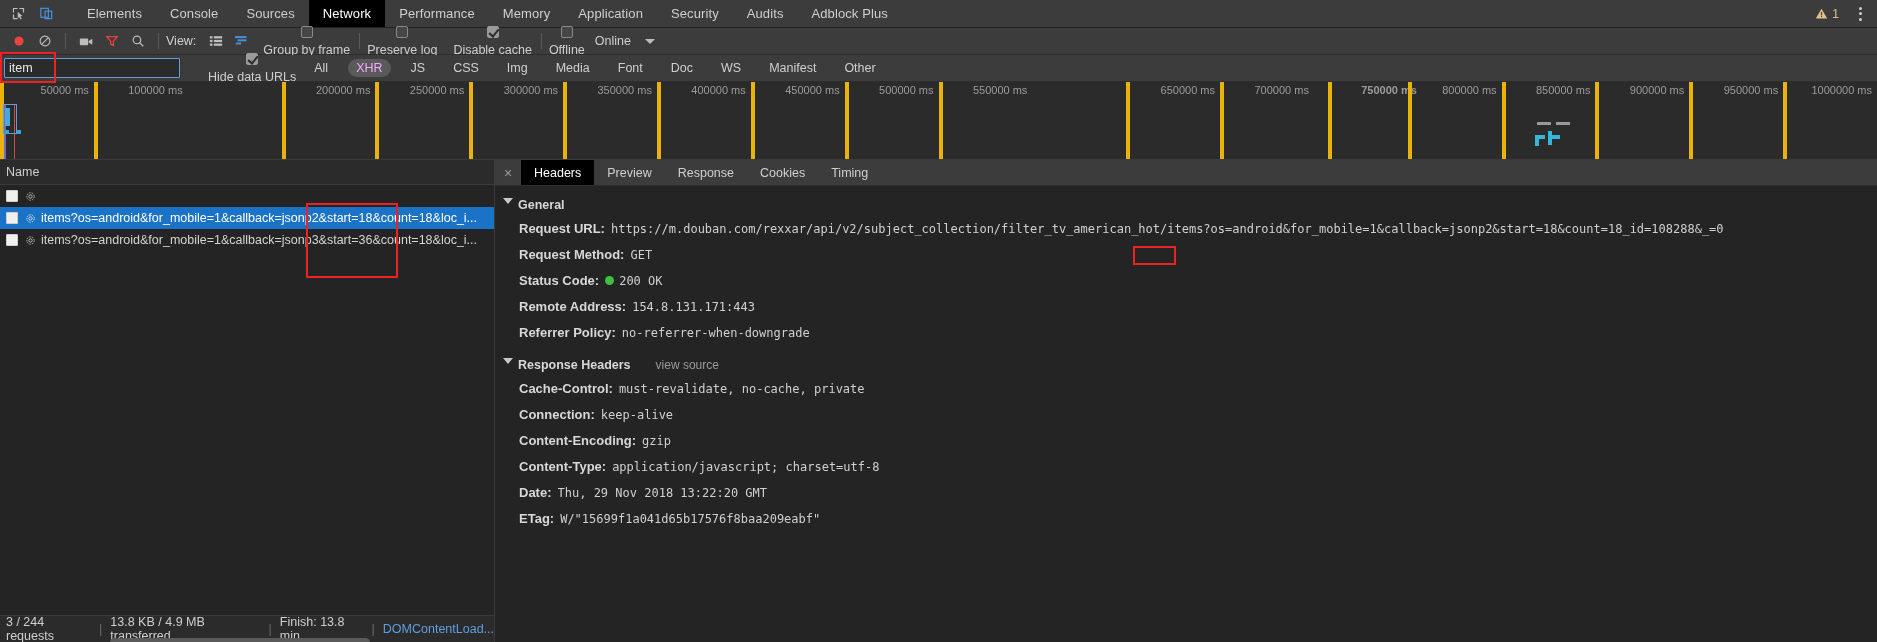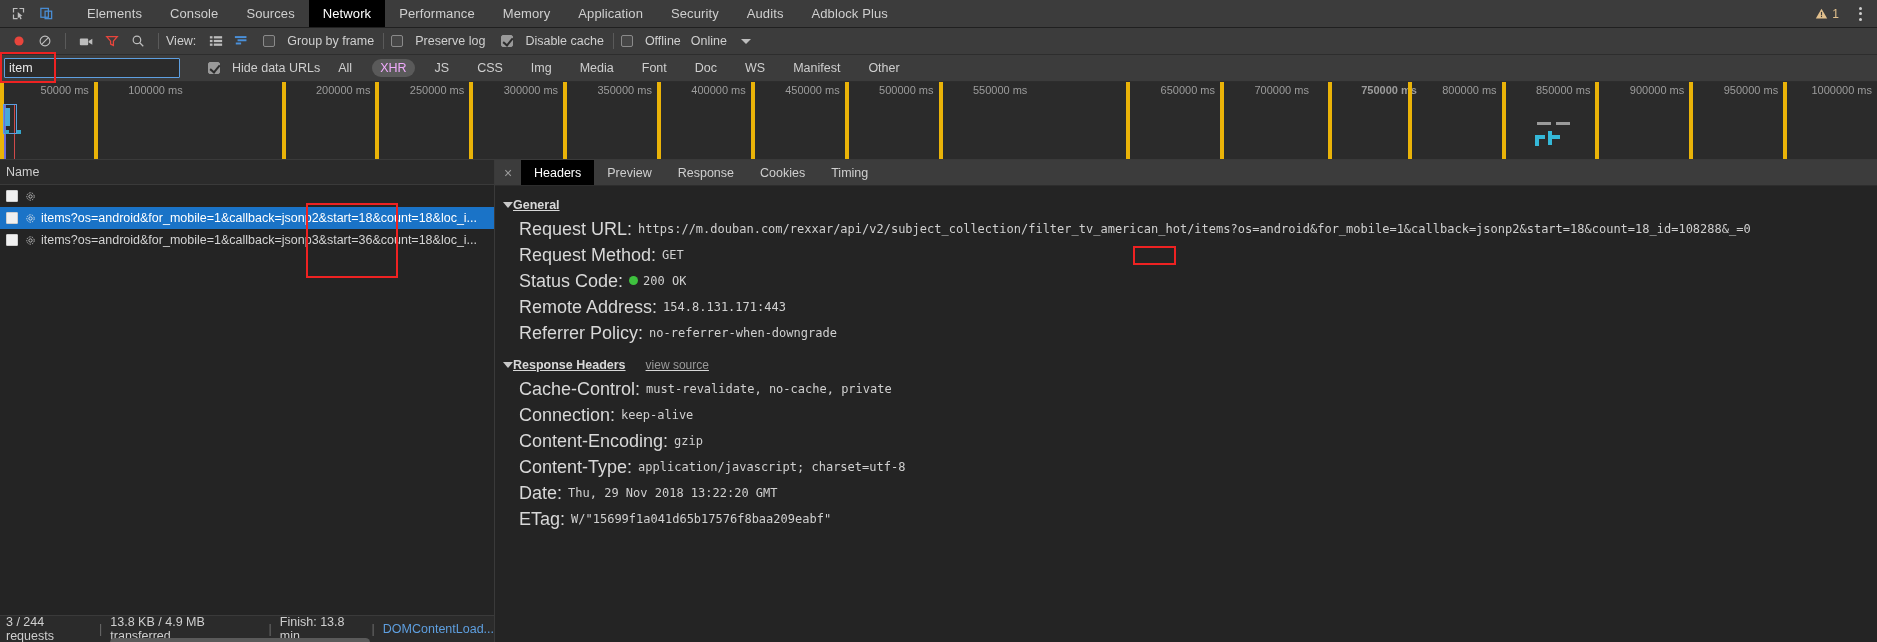--- a/index.html
+++ b/index.html
@@ -50,21 +50,21 @@
     background: #3c3c3c;
     display: flex; align-items: center;
     padding: 0 6px;
     border-bottom: 1px solid #2d2d2d;
     font-size: 12.5px;
     color: #cfcfcf;
   }
   .tool-btn { width:26px; height:24px; display:flex; align-items:center; justify-content:center; cursor:pointer; }
   .vsep { width:1px; height:16px; background:#5a5a5a; margin: 0 7px; }
   .lbl { margin-right:7px; color:#cfcfcf; font-size:12.5px;}
-  .chk-wrap { display:flex; align-items:center; gap:12px; cursor:pointer; margin-right:2px;}
+  .chk-wrap { display:flex; align-items:center; gap:5px; cursor:pointer; margin-right:2px;flex-direction:column;}
   .chk {
     width:12px; height:12px; border:1px solid #8a8a8a; border-radius:2px;
     background:#464646; display:inline-block; position:relative; flex:none;
   }
   .chk.on { background:#9a9a9a; border-color:#9a9a9a;}
   .chk.on::after{
     content:""; position:absolute; left:3px; top:0px; width:4px; height:8px;
     border:solid #2c2c2c; border-width:0 2px 2px 0; transform:rotate(40deg);
   }
   .chk-label { font-size:12.5px; color:#cfcfcf; white-space:nowrap;}
@@ -193,38 +193,37 @@
     padding:0 13px; display:flex; align-items:center;
     font-size:12.5px; color:#cfcfcf; cursor:pointer; white-space:nowrap;
   }
   .dtab.active { background:#000; color:#fff; }
 
   .detail-body {
     flex:1; overflow:hidden; padding-top:8px;
     font-size:13px;
   }
   .section-title {
-    display:flex; align-items:center; 
+    display:flex; gap:5px;
     font-size:12.5px; font-weight:bold; color:#d8d8d8;
     padding: 4px 0 4px 8px;
     cursor:pointer;
-    text-decoration:underline;
   }
   .tri {
     width:0;height:0;border-left:5px solid transparent;border-right:5px solid transparent;
     border-top:6px solid #c8c8c8; flex:none;
   }
   .viewsrc { color:#9a9a9a; font-size:12px; font-weight:normal; margin-left:20px; cursor:pointer;}
   .hrow {
     display:flex; align-items:flex-start;
     padding: 3px 0 3px 24px;
     line-height:20px;
   }
   .hkey {
-    font-size:18px; font-weight:normal; color:#d8d8d8;
+    font-size:13px; font-weight:bold; color:#d8d8d8;
     white-space:nowrap; flex:none; margin-right:6px;
   }
   .hval {
     font-family:"DejaVu Sans Mono", monospace;
     font-size:12px; color:#d0d0d0;
     white-space:nowrap; overflow:hidden;
   }
   .hval.wrapurl { white-space:normal; word-break:break-all; }
   .status-dot {
     width:9px;height:9px;border-radius:50%; background:#3ec13e; display:inline-block; margin-right:5px;

